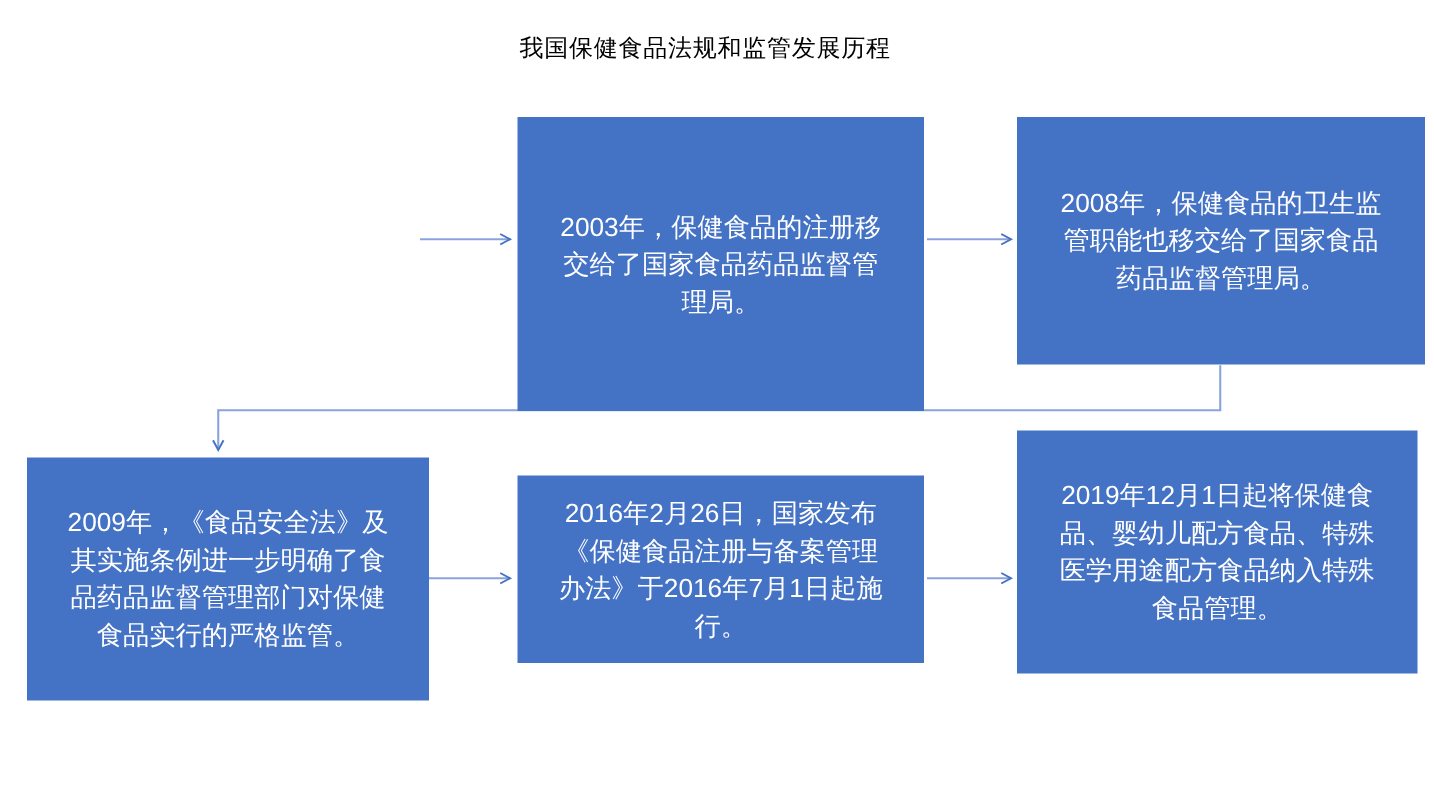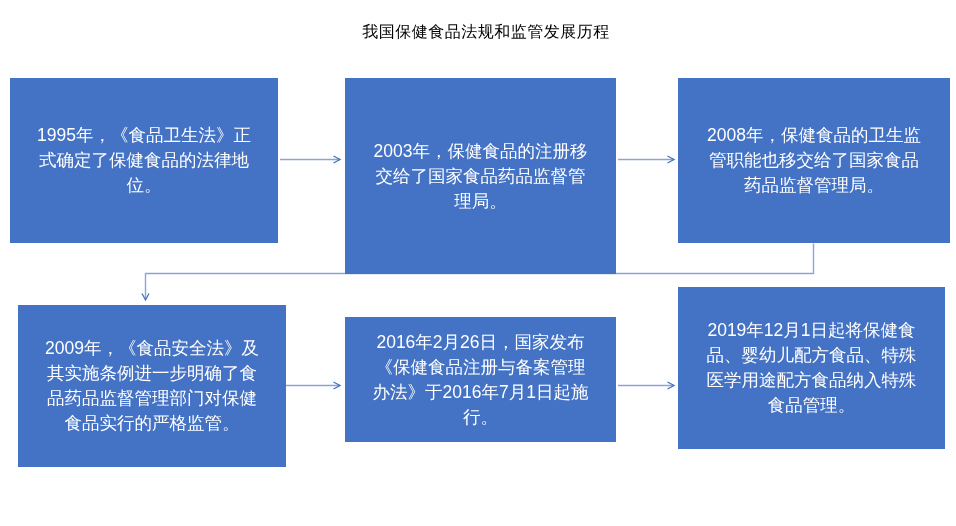--- a/index.html
+++ b/index.html
@@ -10,21 +10,21 @@
   .canvas {
     position: relative;
     width: 956px;
     height: 526px;
     background: #ffffff;
     overflow: hidden;
     font-family: "Liberation Sans", sans-serif;
   }
   .diagram-title {
     position: absolute;
-    left: 16px;
+    left: 0;
     top: 22px;
     width: 940px;
     text-align: center;
     font-size: 16px;
     color: #000000;
     letter-spacing: 0.5px;
   }
   .node {
     position: absolute;
     background: #4472C4;
@@ -67,23 +67,20 @@
         <path d="M1,1 L7.5,4.5 L1,8" fill="none" stroke="#4472C4" stroke-width="1.3"></path>
       </marker>
     </defs>
     <line x1="280" y1="159.5" x2="340" y2="159.5" stroke="#8BA3DC" stroke-width="1.4" marker-end="url(#ah)"></line>
     <line x1="618" y1="159.5" x2="674" y2="159.5" stroke="#8BA3DC" stroke-width="1.4" marker-end="url(#ah)"></line>
     <polyline points="813.5,243.5 813.5,273.5 145.5,273.5 145.5,300" fill="none" stroke="#8BA3DC" stroke-width="1.4" marker-end="url(#ah)"></polyline>
     <line x1="280" y1="385.5" x2="340" y2="385.5" stroke="#8BA3DC" stroke-width="1.4" marker-end="url(#ah)"></line>
     <line x1="618" y1="385.5" x2="674" y2="385.5" stroke="#8BA3DC" stroke-width="1.4" marker-end="url(#ah)"></line>
   </svg>
 
-  <div class="node node-1">1995年，《食品卫生法》正
-式确定了保健食品的法律地
-位。</div>
 
   <div class="node node-2">2003年，保健食品的注册移
 交给了国家食品药品监督管
 理局。</div>
 
   <div class="node node-3">2008年，保健食品的卫生监
 管职能也移交给了国家食品
 药品监督管理局。</div>
 
   <div class="node node-4">2009年，《食品安全法》及

